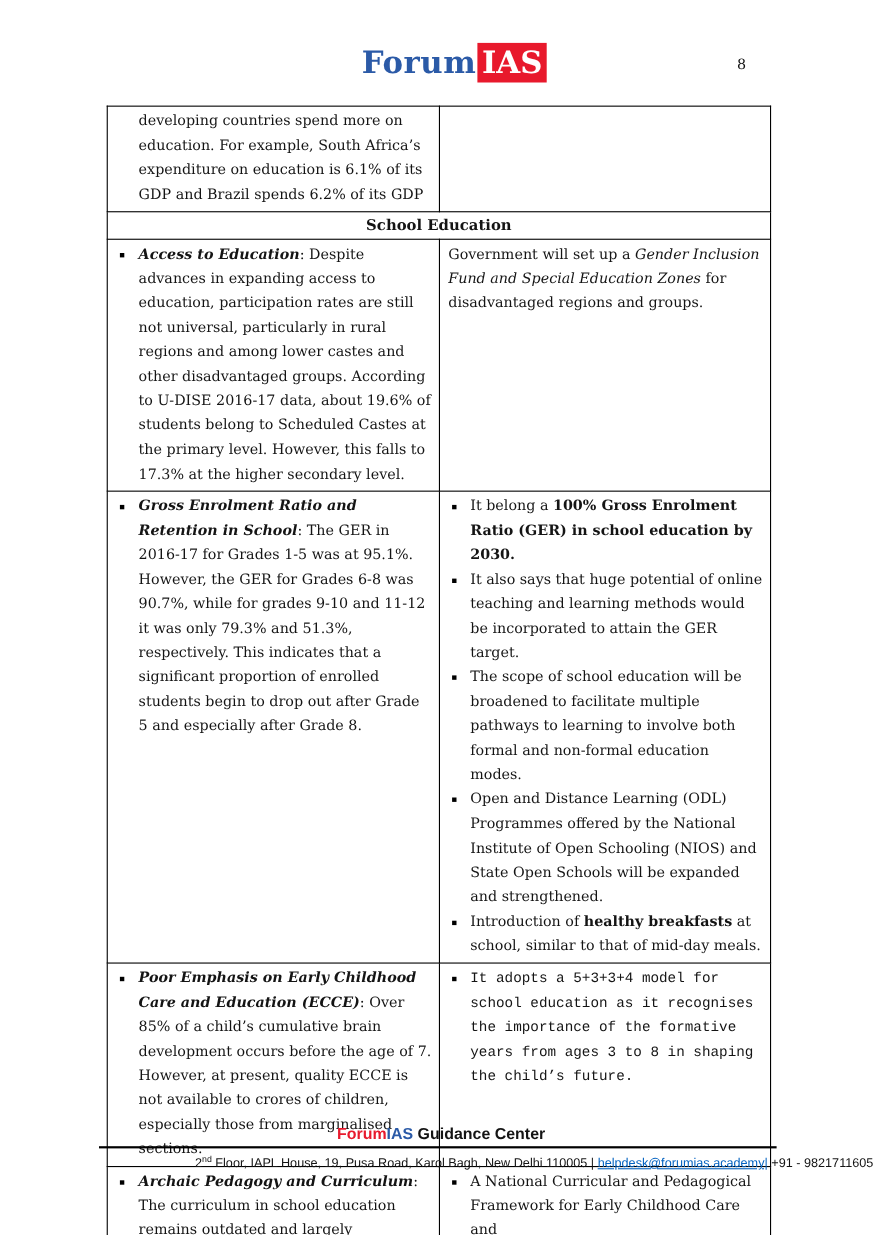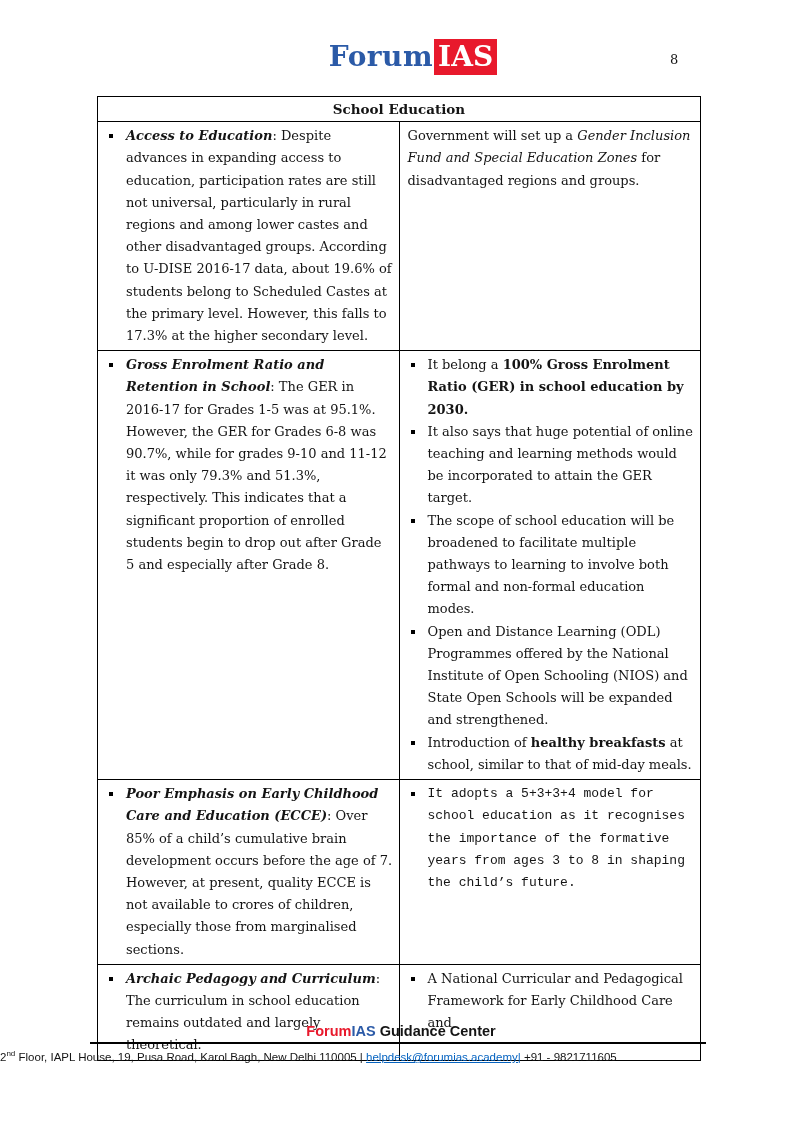--- a/index.html
+++ b/index.html
@@ -47,36 +47,42 @@
     font-family:"Liberation Sans", sans-serif; font-weight:bold; font-size:14.5px; line-height:18px;
     color:#141414;
   }
   .footer-forum { color:#e8192c; }
   .footer-ias   { color:#2b5aa7; }
   .footer-rule {
     position:absolute; top:1042px; left:90px; width:616px; height:0;
     border-top:2px solid #000;
   }
   .footer-address {
-    position:absolute; top:1046px; left:0; width:794px; text-align:left;
+    position:absolute; top:1046px; left:0; width:794px; text-align:right;
     font-family:"Liberation Sans", sans-serif; font-size:11.5px; line-height:16px; color:#141414;
   }
   .footer-address sup { font-size:8px; }
   .footer-link { color:#0563c1; text-decoration:underline; cursor:pointer; }
 </style>
 </head>
 <body>
 
 <div class="header-logo">
   <span class="logo-forum">Forum</span><span class="logo-ias">IAS</span>
 </div>
 <div class="page-number">8</div>
 
 <table class="doc-table">
   <tbody>
+      <tr>
+        <td style="height: 80px;">
+          <div class="item pad"><span>developing countries spend more on education. For example, South Africa’s expenditure on education is 6.1% of its GDP and Brazil spends 6.2% of its GDP</span></div>
+        </td>
+        <td style="height: 80px;"></td>
+      </tr>
       <tr>
         <td colspan="2" class="section-cell" style="height: 17px;">School Education</td>
       </tr>
       <tr>
         <td style="height: 215px;">
           <div class="item pad"><span class="bullet-marker"></span><span class="b i">Access to Education</span><span>: Despite advances in expanding access to education, participation rates are still not universal, particularly in rural regions and among lower castes and other disadvantaged groups. According to U-DISE 2016-17 data, about 19.6% of students belong to Scheduled Castes at the primary level. However, this falls to 17.3% at the higher secondary level.</span></div>
         </td>
         <td style="height: 215px;">
           <div class="item"><span>Government will set up a </span><span class="i">Gender Inclusion Fund and Special Education Zones</span><span> for disadvantaged regions and groups.</span></div>
         </td>

